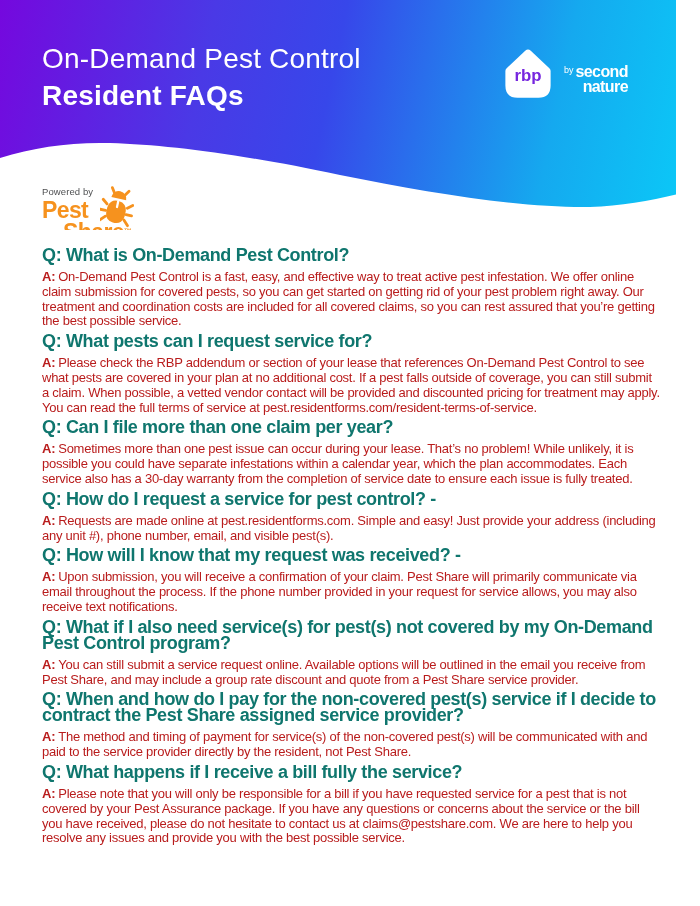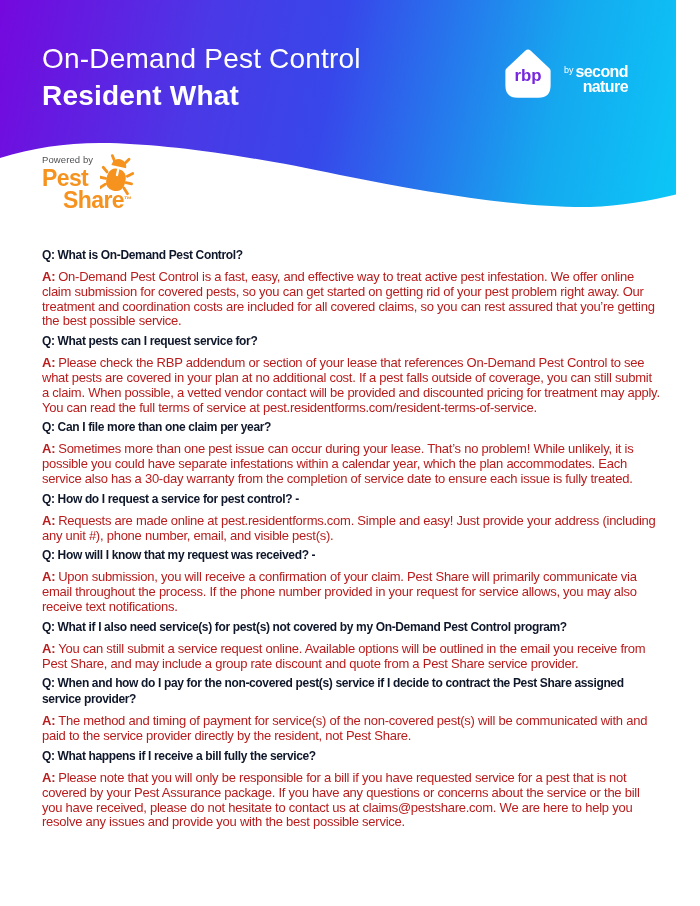--- a/index.html
+++ b/index.html
@@ -22,52 +22,52 @@
   .title-line.bold{font-weight:700;}
   .header-wave{position:absolute;left:0;bottom:0;width:700px;height:96px;display:block;}
   
   .rbp-logo{position:absolute;left:499px;top:45px;display:flex;align-items:flex-start;}
   .rbp-badge{display:block;}
   .sn-text{margin-top:19px;margin-left:7px;display:flex;flex-direction:column;align-items:flex-end;color:#fff;text-align:right;}
   .sn-line1{display:flex;align-items:flex-start;}
   .sn-by{font-size:9px;font-weight:400;margin-right:2px;margin-top:1px;}
   .sn-word{font-size:16px;font-weight:700;letter-spacing:-.6px;line-height:15px;}
   
-  .powered-by{position:absolute;left:42px;top:154px;width:140px;}
+  .powered-by{position:absolute;left:42px;top:186px;width:140px;}
   .pb-label{font-size:9.5px;color:#4F5052;letter-spacing:.1px;margin-bottom:3px;}
   .pb-line{font-size:23px;font-weight:800;color:#F6921E;letter-spacing:-.6px;line-height:21px;}
   .pb-line2{margin-left:21px;}
   .pb-tm{font-size:8px;font-weight:700;vertical-align:6px;letter-spacing:0;}
   .bug-icon{position:absolute;left:58px;top:0px;}
   
   .faq-list{margin:17px 38px 0 42px;max-width:624px;}
   .faq-item + .faq-item{margin-top:4px;}
   .faq-q{
-    color:#0f172a;font-size:12px;font-weight:700;
+    color:#0f766e;font-size:18px;font-weight:700;
     letter-spacing:-.35px;line-height:16px;margin:0 0 7px 0;
   }
   .faq-a{
     color:#b91c1c;font-size:13px;font-weight:400;
     letter-spacing:-.25px;line-height:14.8px;margin:0;
   }
   .a-prefix{font-weight:700;margin-right:3px;}
   svg text{font-family:"Liberation Sans","DejaVu Sans",sans-serif;}
 </style>
 </head>
 <body>
 
 <div class="header">
 
   <svg class="header-wave" viewBox="0 0 700 96" preserveAspectRatio="none" aria-hidden="true">
     <path d="M0,24 C35,13 70,8 110,9 C170,11 240,20 340,41 C430,59 520,74 590,73 C630,72 670,63 700,54 L700,96 L0,96 Z" fill="#ffffff"></path>
   </svg>
 
   <div class="header-titles">
     <div class="title-line">On-Demand Pest Control</div>
-    <div class="title-line bold">Resident What</div>
+    <div class="title-line bold">Resident FAQs</div>
   </div>
 
   <div class="rbp-logo">
     <svg class="rbp-badge" width="58" height="58" viewBox="0 0 100 100" aria-hidden="true">
       <rect x="20" y="20" width="60" height="60" rx="16" fill="#29CEC8" transform="rotate(45 50 50)"></rect>
       <path d="M18,45 L50,15 L82,45 L82,70 Q82,84 68,84 L32,84 Q18,84 18,70 Z" fill="#ffffff" stroke="#ffffff" stroke-width="14" stroke-linejoin="round" stroke-linecap="round"></path>
       <text x="50" y="62" text-anchor="middle" font-size="29" font-weight="700" fill="#7626DF">rbp</text>
     </svg>
     <div class="sn-text">
       <div class="sn-line1">

